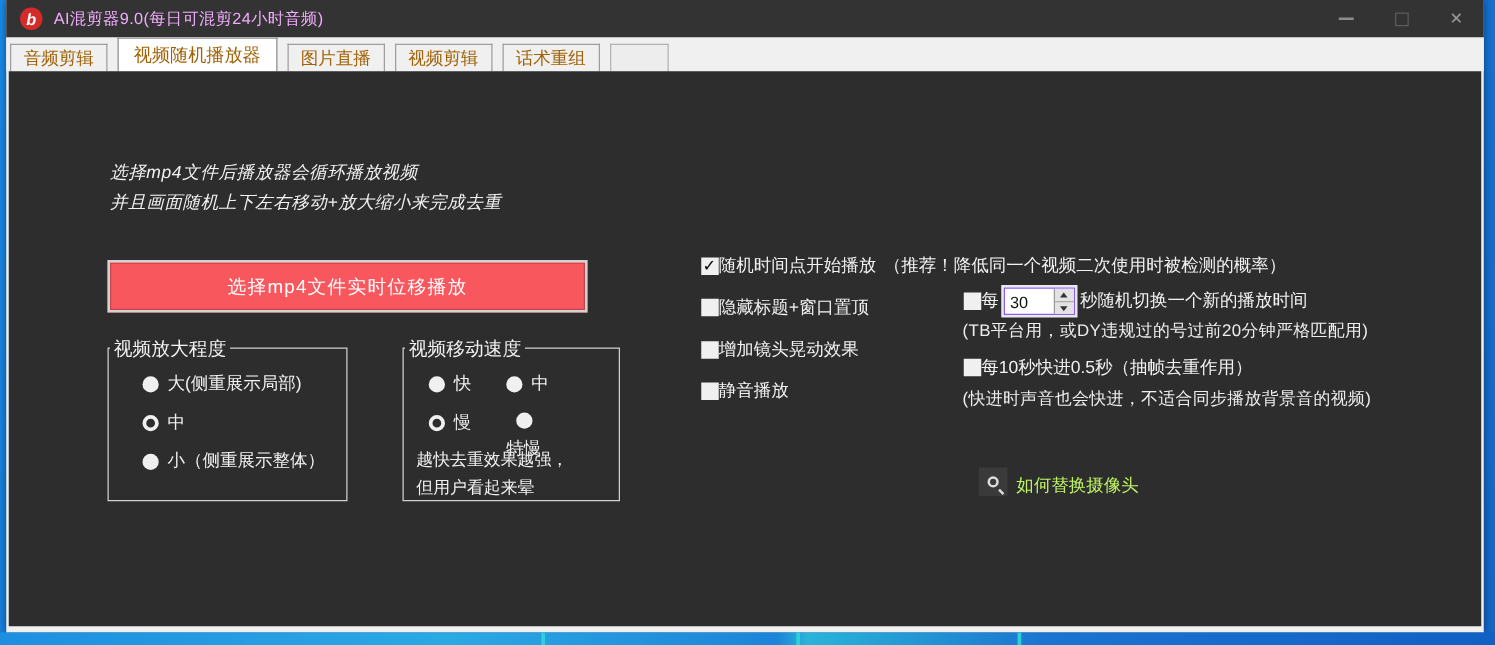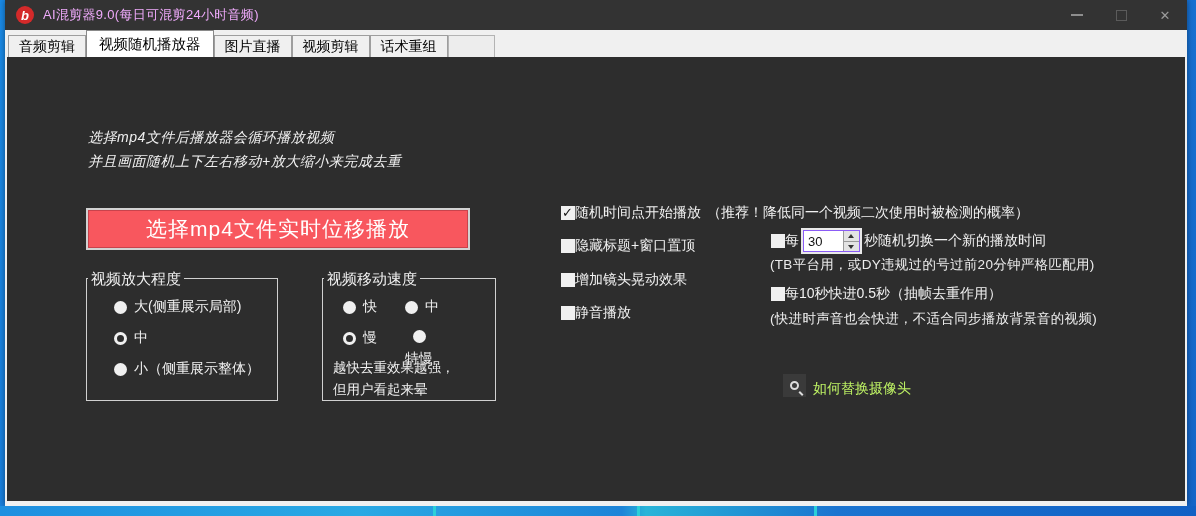--- a/index.html
+++ b/index.html
@@ -20,34 +20,34 @@
           font-weight:bold; font-size:13px; line-height:1; font-style:italic; }
   .title-text { color:#f0abfc; font-size:13px; margin-left:9px; letter-spacing:.3px; }
   .win-controls { margin-left:auto; display:flex; height:100%; }
   .wc-btn { width:44px; height:100%; display:flex; align-items:center; justify-content:center; color:#9a9a9a; font-size:13px; }
   .min-glyph { width:12px; height:2px; background:#8d8d8d; display:block; }
   .max-glyph { width:11px; height:11px; border:1px solid #5b5b5b; display:block; }
 
   
   .tabbar { height:27px; background:#f0f0f0; display:flex; align-items:flex-end; padding-left:3px; }
   .tab { height:22px; display:flex; align-items:center; padding:0 10px; font-size:14px;
-         color:#000000; background:#f0f0f0; border:1px solid #9e9e9e; border-bottom:none; margin-right:0; }
+         color:#a16207; background:#f0f0f0; border:1px solid #9e9e9e; border-bottom:none; margin-right:8px; }
   .tab.on { background:#ffffff; height:27px; border-color:#8a8a8a; padding:0 12px; font-size:14.5px; }
   .tab-empty { width:47px; height:22px; border:1px solid #b3b3b3; border-bottom:none; background:#ededed; }
 
   
   .content { position:absolute; left:2px; right:2px; top:57px; bottom:5px;
              background:#2d2d2d; color:#f1f1f1; font-size:14px; }
   .abs { position:absolute; }
 
   .intro { left:81px; top:68px; line-height:24px; letter-spacing:.5px;font-style:italic; }
 
   .big-btn { left:79px; top:151px; width:384px; height:42px;
              background:#f8575e; border:2px solid #d2d2d2; box-shadow:inset 0 0 0 1px #c8434c;
-             color:#ffffff; font-size:21px; display:flex; align-items:center; justify-content:center;
+             color:#ffffff; font-size:15px; display:flex; align-items:center; justify-content:center;
              letter-spacing:1px; cursor:pointer; }
 
   .groupbox { border:1px solid #d0d0d0; }
   .gb-zoom  { left:79px; top:221px; width:192px; height:123px; }
   .gb-speed { left:291px; top:221px; width:174px; height:123px;margin-left:24px; }
   .gb-legend { position:absolute; top:-9px; left:1px; background:#2d2d2d; padding:0 3px; font-size:15px; }
 
   .opt-row { display:flex; align-items:center; gap:7px; height:16px; }
   .radio { width:13px; height:13px; border-radius:50%; background:#f0f0f0; flex:0 0 auto; }
   .radio.on { background:#2d2d2d; border:3.5px solid #f0f0f0; }

